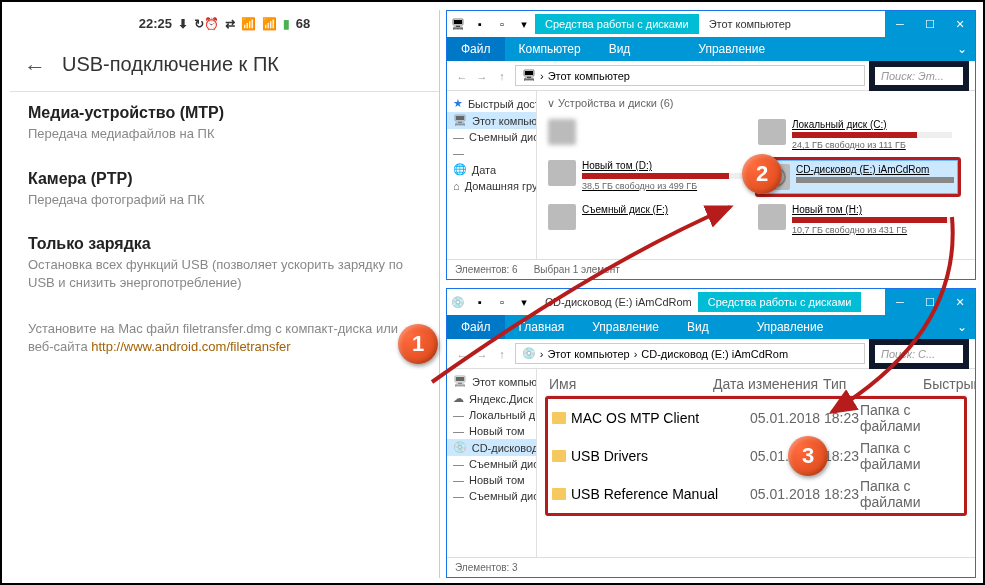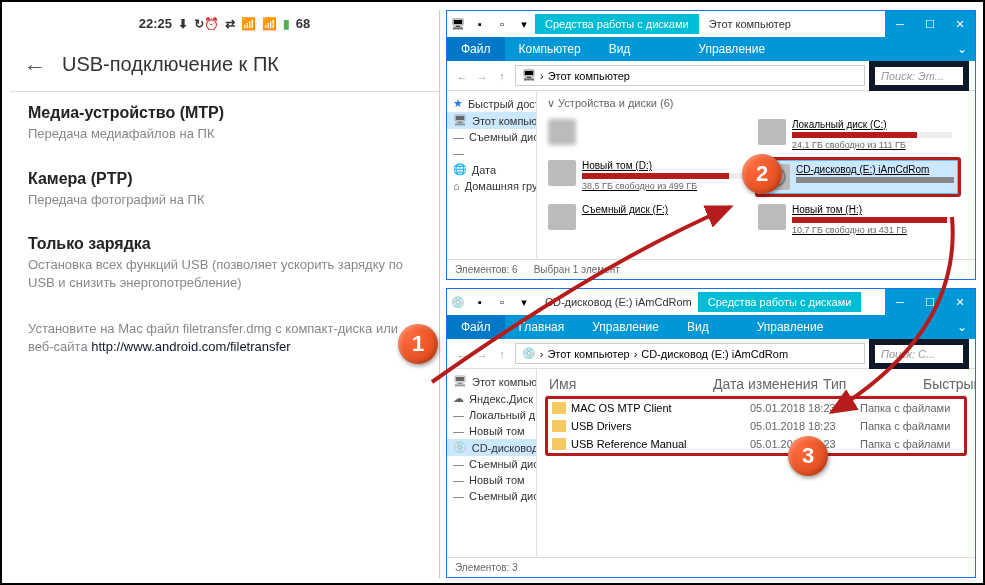--- a/index.html
+++ b/index.html
@@ -10,21 +10,21 @@
 .sb-ic { font-size: 12px; }
 .header { display: flex; align-items: center; gap: 16px; padding: 14px 14px; border-bottom: 1px solid #e0e0e0; }
 .back-arrow { font-size: 22px; color: #555; }
 .header-title { font-size: 20px; color: #333; }
 .opt { padding: 12px 18px 14px; border-bottom: 1px solid transparent; position: relative; }
 .opt-title { font-size: 16px; font-weight: 700; color: #222; margin-bottom: 3px; }
 .opt-desc { font-size: 13px; color: #888; line-height: 1.35; }
 .check { position: absolute; right: 22px; top: 36px; color: #1976d2; font-size: 22px; font-weight: 700; }
 .highlight { border: 3px solid #b71c1c; border-radius: 4px; margin: 0 8px 0 8px; box-shadow: 0 0 1px #b71c1c; }
 .hint { padding: 14px 18px; font-size: 13px; color: #888; line-height: 1.4; }
-.hint a { color: #0f172a; text-decoration: none; }
+.hint a { color: #a16207; text-decoration: none; }
 
 .explorer { position: absolute; background: #fff; border: 1px solid #1a73e8; }
 .ex-top { position: absolute; left: 444px; top: 8px; width: 530px; height: 270px; }
 .ex-bottom { position: absolute; left: 444px; top: 286px; width: 530px; height: 290px; }
 .titlebar { background: #fff; display: flex; align-items: center; height: 26px; font-size: 11px; }
 .tb-left { display: flex; gap: 0; }
 .tb-ico { width: 22px; height: 22px; display: flex; align-items: center; justify-content: center; font-size: 11px; }
 .tb-tools { background: #00bcd4; color: #fff; padding: 4px 10px; font-size: 11px; margin-left: auto; margin-right: 0; }
 .tb-title { padding: 0 10px; color: #333; flex: 1; }
 .win-btns { display: flex; }
@@ -55,21 +55,21 @@
 .drive-bar { height: 6px; background: #eee; margin: 2px 0; position: relative; }
 .drive-bar-fill { height: 100%; }
 .drive-sub { color: #666; font-size: 9px; }
 .blurred { filter: blur(2px); }
 .statusbar { height: 20px; border-top: 1px solid #ddd; display: flex; align-items: center; padding: 0 8px; font-size: 10px; color: #666; gap: 16px; }
 .file-header { display: flex; font-size: 14px; color: #666; border-bottom: 1px solid #eee; padding: 3px 4px; }
 .fh-name { flex: 1; }
 .fh-date { width: 110px; }
 .fh-type { width: 100px; }
 .fh-size { width: 40px; }
-.file-row { display: flex; font-size: 11px; padding: 3px 4px; align-items: center; }
+.file-row { display: flex; font-size: 14px; padding: 3px 4px; align-items: center; }
 .fr-icon { width: 14px; height: 12px; background: #f5c860; margin-right: 5px; border-radius: 1px; }
 .fr-name { flex: 1; color: #000; }
 .fr-date { width: 110px; color: #666; }
 .fr-type { width: 100px; color: #666; }
 .file-box { border: 3px solid #b71c1c; border-radius: 3px; margin: 0 0 4px 0; }
 .drive-box { border: 3px solid #b71c1c; border-radius: 3px; }
 .marker { position: absolute; width: 40px; height: 40px; border-radius: 50%; background: radial-gradient(circle at 30% 30%, #ff6b3d, #d84315); display: flex; align-items: center; justify-content: center; color: #fff; font-size: 22px; font-weight: 700; box-shadow: 1px 2px 4px rgba(0,0,0,.4), inset -2px -2px 4px rgba(0,0,0,.2), inset 2px 2px 4px rgba(255,255,255,.3); z-index: 100; }
 svg.arrows { position: absolute; left: 0; top: 0; width: 985px; height: 585px; z-index: 50; pointer-events: none; }
 </style>
 </head>

